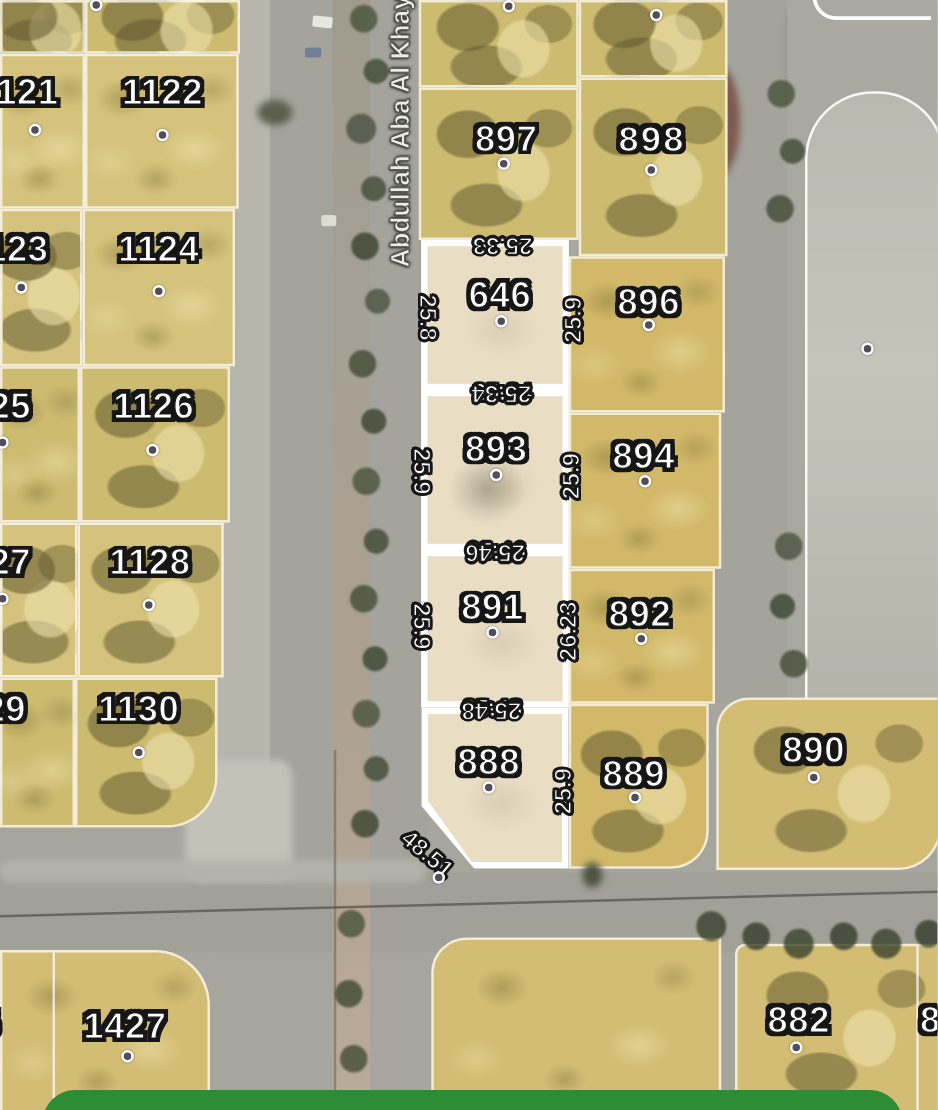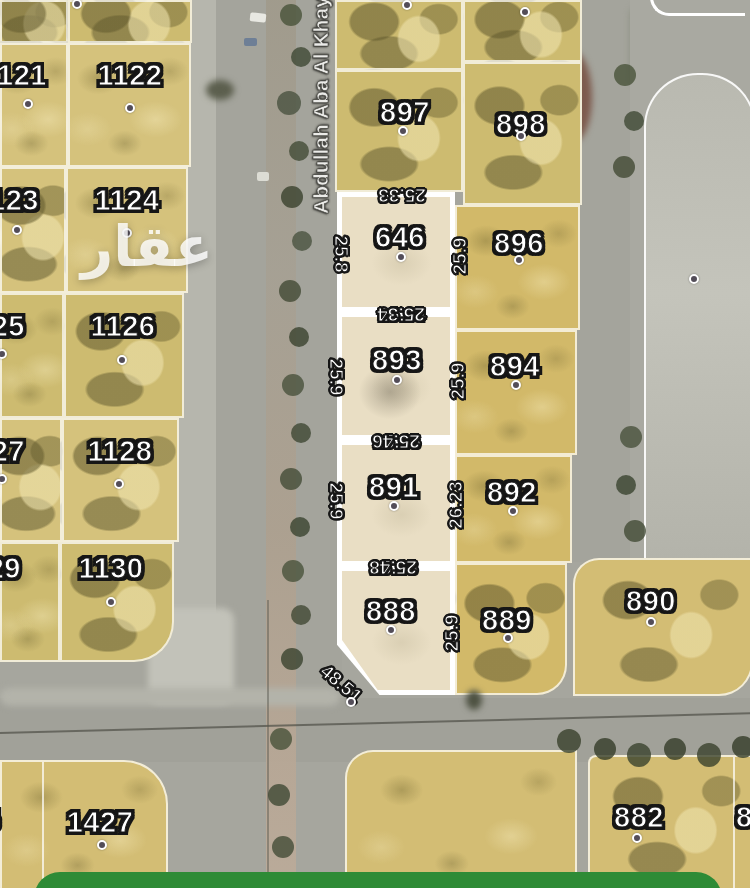--- a/index.html
+++ b/index.html
@@ -143,21 +143,21 @@
   <span class="pl clip" style="left:-26px;top:200px;">1123</span>
   <span class="pl" style="left:127px;top:200px;">1124</span>
   <span class="pl clip" style="left:-40px;top:326px;">1125</span>
   <span class="pl" style="left:123px;top:326px;">1126</span>
   <span class="pl clip" style="left:-40px;top:451px;">1127</span>
   <span class="pl" style="left:120px;top:451px;">1128</span>
   <span class="pl clip" style="left:-44px;top:568px;">1129</span>
   <span class="pl" style="left:111px;top:568px;">1130</span>
 
   <span class="pl" style="left:405px;top:112px;text-align:right;">897</span>
-  <span class="pl" style="left:521px;top:124px;">898</span>
+  <span class="pl" style="left:521px;top:113px;font-family:Liberation Mono, monospace;">898</span>
   <span class="pl" style="left:519px;top:243px;">896</span>
   <span class="pl" style="left:515px;top:366px;">894</span>
   <span class="pl" style="left:512px;top:492px;">892</span>
   <span class="pl" style="left:507px;top:620px;">889</span>
 
   <span class="pl" style="left:400px;top:237px;">646</span>
   <span class="pl" style="left:397px;top:360px;">893</span>
   <span class="pl" style="left:394px;top:487px;">891</span>
   <span class="pl" style="left:391px;top:611px;">888</span>
 
@@ -204,16 +204,15 @@
   <div class="dt" style="left:394px;top:506px;"></div>
   <div class="dt" style="left:513px;top:511px;"></div>
   <div class="dt" style="left:391px;top:630px;"></div>
   <div class="dt" style="left:508px;top:638px;"></div>
   <div class="dt" style="left:651px;top:622px;"></div>
   <div class="dt" style="left:694px;top:279px;"></div>
   <div class="dt" style="left:351px;top:702px;"></div>
   <div class="dt" style="left:102px;top:845px;"></div>
   <div class="dt" style="left:637px;top:838px;"></div>
 
-  <div class="wm-ar" style="left:147px;top:246px;">عقار</div>
 
   <div style="left:34px;top:872px;width:688px;height:60px;background:#2e8b36;border-radius:26px;z-index:50;"></div>
 </div>
 
 </body></html>

